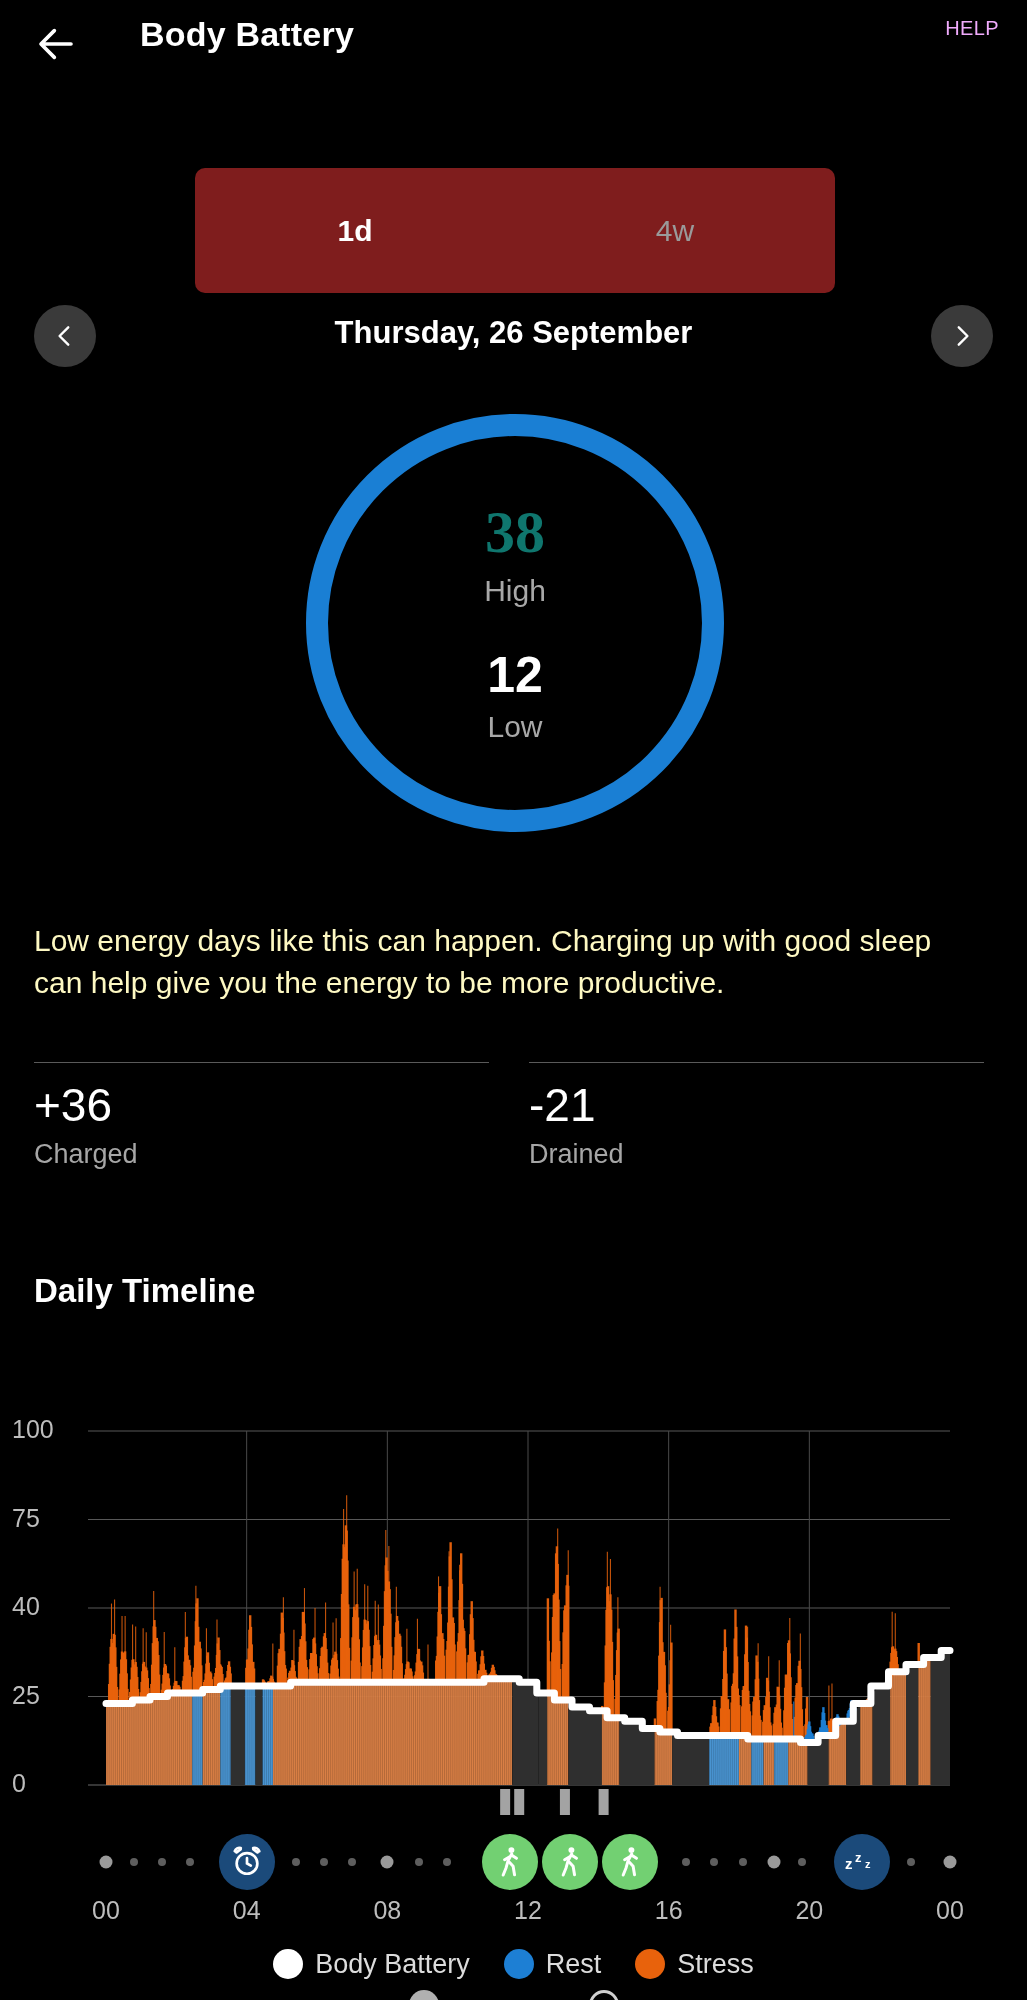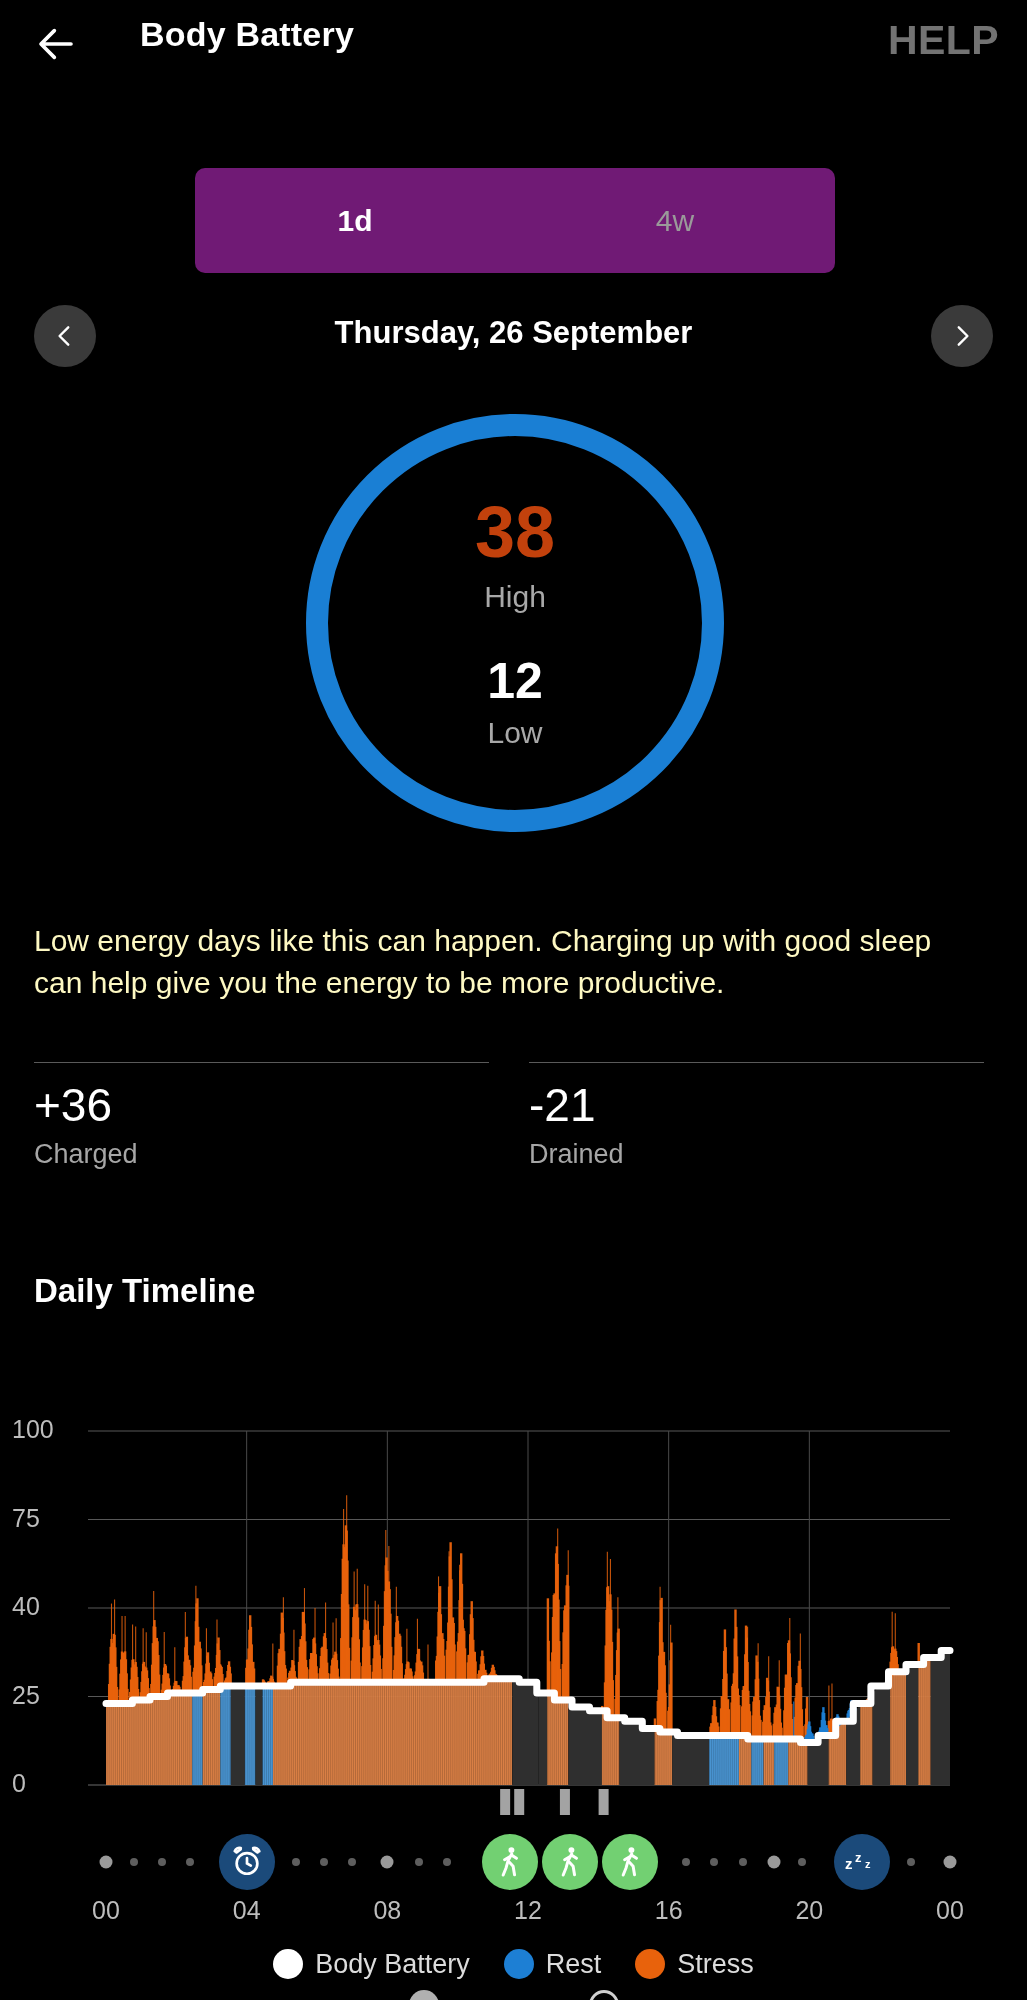--- a/index.html
+++ b/index.html
@@ -17,27 +17,27 @@
     position: absolute; left: 28px; top: 16px; width: 56px; height: 56px;
     display: flex; align-items: center; justify-content: center; cursor: pointer;
   }
   .back-btn svg { width: 40px; height: 40px; }
   .app-title {
     position: absolute; left: 140px; top: 15px;
     font-size: 34px; font-weight: bold; color: #fff; letter-spacing: .2px;
   }
   .help-btn {
     position: absolute; right: 28px; top: 17px;
-    font-size: 41px; color: #737373; letter-spacing: .4px; cursor: pointer; font-weight: bold;
+    font-size: 20px; color: #f0abfc; letter-spacing: .4px; cursor: pointer;
   }
 
   
   .tabbar {
-    position: absolute; left: 195px; top: 168px; width: 640px; height: 105px;
-    background: #701a75; border-radius: 10px; display: flex; text-align: center;
+    position: absolute; left: 195px; top: 168px; width: 640px; height: 125px;
+    background: #7f1d1d; border-radius: 10px; display: flex; text-align: center;
   }
   .tab {
     flex: 1; display: flex; align-items: center; justify-content: center;
     font-size: 30px; color: #9a9a9a; cursor: pointer; user-select: none;
   }
   .tab.active { color: #ffffff; font-weight: bold; }
 
   
   .datenav { position: absolute; left: 0; top: 305px; width: 1027px; height: 70px; }
   .nav-circle {
@@ -53,21 +53,21 @@
     font-size: 31px; font-weight: bold; color: #fff;
   }
 
   
   .gauge { position: absolute; left: 305px; top: 413px; width: 420px; height: 420px; }
   .gauge svg { position: absolute; left: 0; top: 0; }
   .gauge-inner {
     position: absolute; left: 0; top: 0; width: 420px; height: 420px;
     display: flex; flex-direction: column; align-items: center; justify-content: center;
   }
-  .g-high-val { font-size: 72px; font-weight: bold; color: #c2410c; line-height: 1; }
+  .g-high-val { font-size: 60px; font-weight: bold; color: #0f766e; line-height: 1; font-family: Liberation Serif, serif; }
   .g-high-lbl { font-size: 30px; color: #a8a8a8; margin-top: 12px; }
   .g-low-val { font-size: 50px; font-weight: bold; color: #fff; line-height: 1; margin-top: 42px; }
   .g-low-lbl { font-size: 30px; color: #a8a8a8; margin-top: 10px; }
 
   
   .description {
     position: absolute; left: 34px; top: 920px; width: 950px;
     font-size: 30px; line-height: 42px; color: #fef9c3;
   }
 

